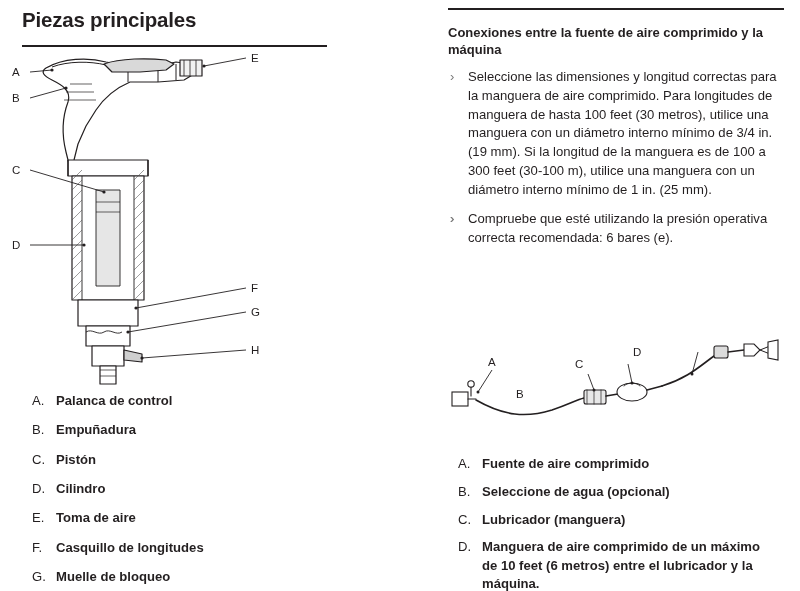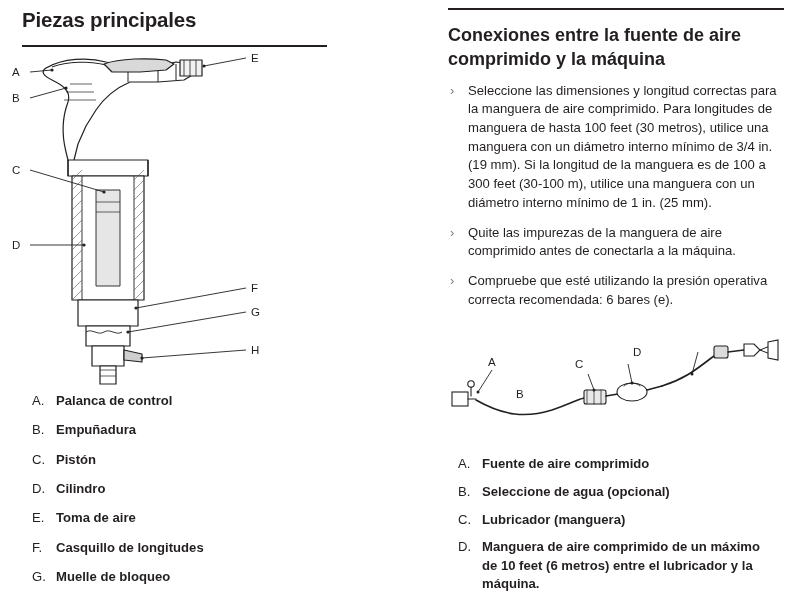--- a/index.html
+++ b/index.html
@@ -26,21 +26,21 @@
     color:#231f20;
   }
   .rule{
     border-bottom:2.5px solid #231f20;
     width:305px;
     margin-bottom:14px;
   }
   .rule.right{width:336px;}
 
   h2.sub-title{
-    font-size:18px;
+    font-size:13px;
     font-weight:bold;
     line-height:1.32;
     margin:6px 0 10px 0;
   }
 
   
   ul.bullets{list-style:none;margin:0;padding:0;}
   ul.bullets li{
     position:relative;
     padding-left:20px;
@@ -202,21 +202,20 @@
 
     <h2 class="sub-title">Conexiones entre la fuente de aire comprimido y la máquina</h2>
 
     <ul class="bullets">
       <li>
         <span class="chev">›</span>
         <span>Seleccione las dimensiones y longitud correctas para la manguera de aire comprimido. Para longitudes de manguera de hasta 100 feet (30 metros), utilice una manguera con un diámetro interno mínimo de 3/4 in. (19 mm). Si la longitud de la manguera es de 100 a 300 feet (30-100 m), utilice una manguera con un diámetro interno mínimo de 1 in. (25 mm).</span>
       </li>
       <li>
         <span class="chev">›</span>
-        <span>Quite las impurezas de la manguera de aire comprimido antes de conectarla a la máquina.</span>
       </li>
       <li>
         <span class="chev">›</span>
         <span>Compruebe que esté utilizando la presión operativa correcta recomendada: 6 bares (e).</span>
       </li>
     </ul>
   </div>
 
   <div class="fig-right" style="left:448px;top:330px;">
     <svg width="336" height="130" viewBox="0 0 336 130">

